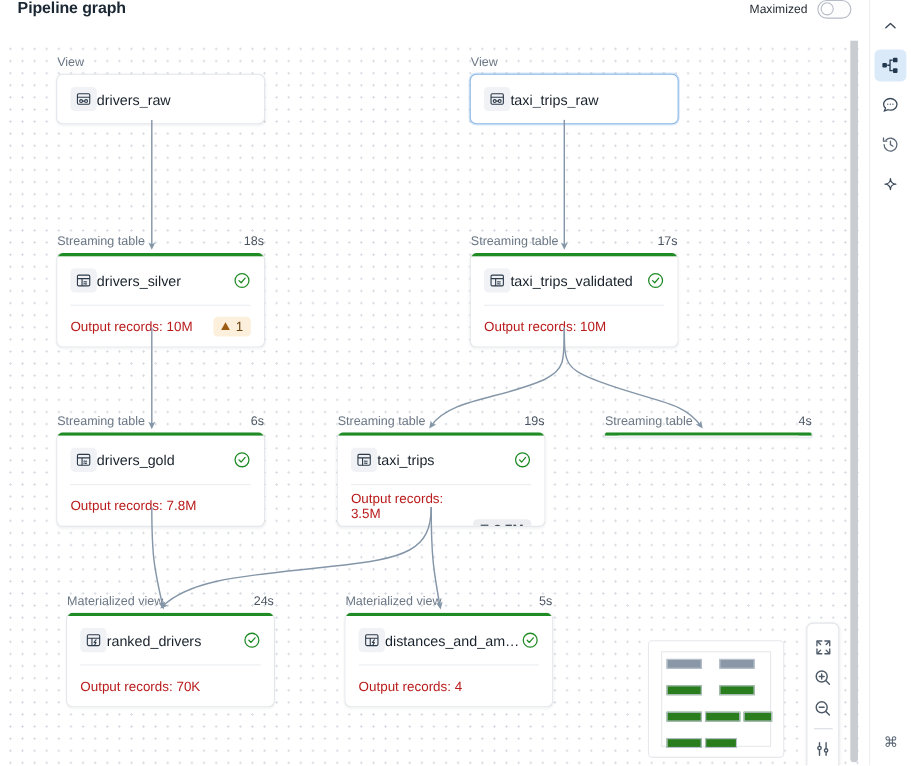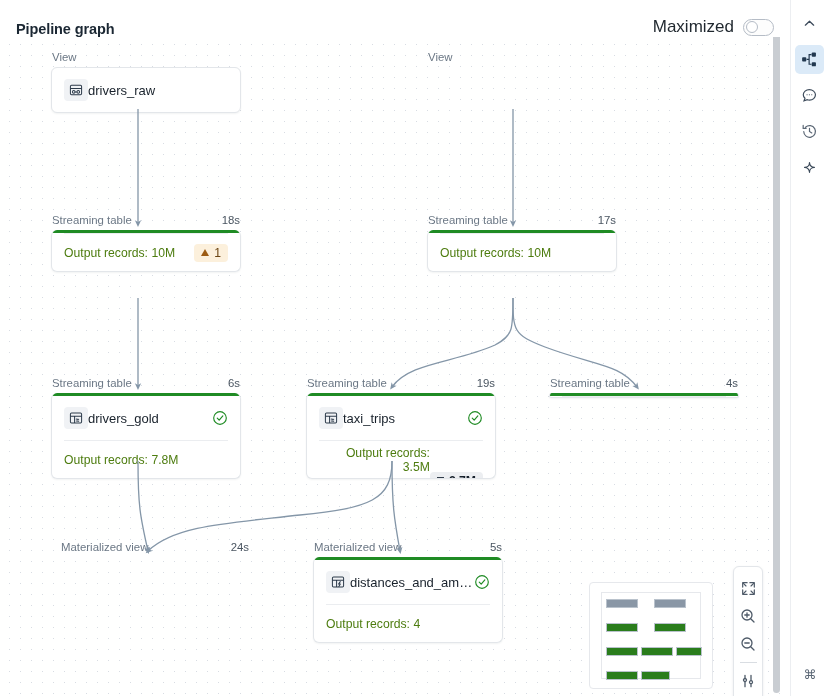--- a/index.html
+++ b/index.html
@@ -18,32 +18,32 @@
     background-color: #ffffff;
     background-image: radial-gradient(#d8dce3 0.9px, transparent 0.9px);
     background-size: 11px 11px;
     background-position: 4px 6px;
     overflow: hidden;
   }
   .canvas-header {
     position: absolute; left: 0; top: 0;
     width: 784px; height: 37px;
     background: #ffffff;
-    display: flex; align-items: flex-end;
+    display: flex; align-items: flex-start;
     padding: 0 10px 0 16px;
     z-index: 30;
   }
   .graph-title {
     font-size: 14.5px; font-weight: bold; color: #1b2733;
     letter-spacing: -0.1px;
   }
   .maximized-wrap {
     margin-left: auto; display: flex; align-items: center; gap: 9px;
   }
-  .maximized-label { font-size: 17px; color: #1f272e; }
+  .maximized-label { font-size: 11px; color: #1f272e; }
   .toggle {
     width: 31px; height: 17px; border-radius: 9px;
     border: 1.2px solid #b5bcc6; background: #fdfdfd;
     position: relative;
   }
   .toggle .knob {
     position: absolute; left: 1.5px; top: 1.3px;
     width: 12px; height: 12px; border-radius: 50%;
     background: #ffffff; border: 1.2px solid #b5bcc6;
   }
@@ -81,21 +81,21 @@
     font-size: 13px; color: #18212b;
     white-space: nowrap; overflow: hidden; text-overflow: ellipsis;
     flex: 1 1 auto;
   }
   .node-check { flex: 0 0 auto; width: 16px; height: 16px; }
   .node-sep { height: 1px; background: #ebedf0; margin: 0 12px; }
   .node-footer {
     display: flex; align-items: center;
     padding: 10px 12px; height: 37px;
   }
-  .records { font-size: 12.2px; color: #4d7c0f; text-align: right; }
+  .records { font-size: 12.2px; color: #b91c1c; }
   .badge {
     margin-left: auto; display: flex; align-items: center; gap: 5px;
     border-radius: 4px; padding: 2px 7px; font-size: 12.2px;
   }
   .badge.warn { background: #fcf0dc; color: #6b4412; }
   .badge.warn .tri {
     width: 0; height: 0;
     border-left: 4.5px solid transparent; border-right: 4.5px solid transparent;
     border-bottom: 7px solid #9c5b12;
   }
@@ -207,45 +207,87 @@
                 </svg>
               </span>
               <span class="node-name">drivers_raw</span>
             </div>
           </div>
         </div>
         <div class="node selected" style="left: 411px; top: 51px; width: 206px;">
           <div class="node-meta">
             <span>View</span>
           </div>
+          <div class="node-card">
+            <div class="node-row">
+              <span class="node-icon">
+                <svg width="14" height="14" viewBox="0 0 16 16" fill="none" stroke="#2c3a4a" stroke-width="1.15">
+                  <rect x="1.6" y="2.6" width="12.8" height="10.8" rx="1.3"></rect>
+                  <path d="M1.6 6.2h12.8"></path>
+                  <circle cx="5.4" cy="10.2" r="1.5"></circle>
+                  <circle cx="10.6" cy="10.2" r="1.5"></circle>
+                  <path d="M6.9 10.2h2.2"></path>
+                </svg>
+              </span>
+              <span class="node-name">taxi_trips_raw</span>
+            </div>
+          </div>
         </div>
         <div class="node" style="left: 35px; top: 214px; width: 206px;">
           <div class="node-meta">
             <span>Streaming table</span>
             <span class="dur">18s</span>
           </div>
           <div class="node-card has-status">
             <div class="status-bar"></div>
+            <div class="node-row">
+              <span class="node-icon">
+                <svg width="14" height="14" viewBox="0 0 16 16" fill="none" stroke="#2c3a4a" stroke-width="1.15">
+                  <rect x="1.6" y="2.4" width="12.8" height="11.2" rx="1.3"></rect>
+                  <path d="M1.6 6h12.8M6.4 6v7.6"></path>
+                  <path d="M8.3 9.4c0.9-0.7 1.9 0.7 2.8 0M8.3 11.5c0.9-0.7 1.9 0.7 2.8 0" stroke-linecap="round"></path>
+                </svg>
+              </span>
+              <span class="node-name">drivers_silver</span>
+              <span class="node-check"><svg width="16" height="16" viewBox="0 0 18 18" fill="none" stroke="#1f8b24" stroke-width="1.3">
+                  <circle cx="9" cy="9" r="7.1"></circle>
+                  <path d="M5.9 9.1 8.1 11.3 12.2 6.6" stroke-linecap="round" stroke-linejoin="round"></path>
+                </svg></span>
+            </div>
             <div class="node-sep"></div>
             <div class="node-footer">
               <span class="records">Output records: 10M</span>
               <span class="badge warn">
                 <span class="tri"></span>
                 <span>1</span>
               </span>
             </div>
           </div>
         </div>
         <div class="node" style="left: 411px; top: 214px; width: 206px;">
           <div class="node-meta">
             <span>Streaming table</span>
             <span class="dur">17s</span>
           </div>
           <div class="node-card has-status">
             <div class="status-bar"></div>
+            <div class="node-row">
+              <span class="node-icon">
+                <svg width="14" height="14" viewBox="0 0 16 16" fill="none" stroke="#2c3a4a" stroke-width="1.15">
+                  <rect x="1.6" y="2.4" width="12.8" height="11.2" rx="1.3"></rect>
+                  <path d="M1.6 6h12.8M6.4 6v7.6"></path>
+                  <path d="M8.3 9.4c0.9-0.7 1.9 0.7 2.8 0M8.3 11.5c0.9-0.7 1.9 0.7 2.8 0" stroke-linecap="round"></path>
+                </svg>
+              </span>
+              <span class="node-name">taxi_trips_validated</span>
+              <span class="node-check"><svg width="16" height="16" viewBox="0 0 18 18" fill="none" stroke="#1f8b24" stroke-width="1.3">
+                  <circle cx="9" cy="9" r="7.1"></circle>
+                  <path d="M5.9 9.1 8.1 11.3 12.2 6.6" stroke-linecap="round" stroke-linejoin="round"></path>
+                </svg></span>
+            </div>
             <div class="node-sep"></div>
             <div class="node-footer">
               <span class="records">Output records: 10M</span>
             </div>
           </div>
         </div>
         <div class="node" style="left: 35px; top: 377px; width: 206px;">
           <div class="node-meta">
             <span>Streaming table</span>
             <span class="dur">6s</span>
@@ -310,20 +352,41 @@
           </div>
           <div class="node-card has-status">
             <div class="status-bar"></div>
             <div class="node-sep"></div>
           </div>
         </div>
         <div class="node" style="left: 44px; top: 541px; width: 206px;">
           <div class="node-meta">
             <span>Materialized view</span>
             <span class="dur">24s</span>
+          </div>
+          <div class="node-card has-status">
+            <div class="status-bar"></div>
+            <div class="node-row">
+              <span class="node-icon">
+                <svg width="14" height="14" viewBox="0 0 16 16" fill="none" stroke="#2c3a4a" stroke-width="1.15">
+                  <rect x="1.6" y="2.4" width="12.8" height="11.2" rx="1.3"></rect>
+                  <path d="M1.6 6h12.8M6.4 6v7.6"></path>
+                  <path d="M10.6 7.6 8.6 10.4h2.1L9 13.2" stroke-linecap="round" stroke-linejoin="round"></path>
+                </svg>
+              </span>
+              <span class="node-name">ranked_drivers</span>
+              <span class="node-check"><svg width="16" height="16" viewBox="0 0 18 18" fill="none" stroke="#1f8b24" stroke-width="1.3">
+                  <circle cx="9" cy="9" r="7.1"></circle>
+                  <path d="M5.9 9.1 8.1 11.3 12.2 6.6" stroke-linecap="round" stroke-linejoin="round"></path>
+                </svg></span>
+            </div>
+            <div class="node-sep"></div>
+            <div class="node-footer">
+              <span class="records">Output records: 70K</span>
+            </div>
           </div>
         </div>
         <div class="node" style="left: 297px; top: 541px; width: 206px;">
           <div class="node-meta">
             <span>Materialized view</span>
             <span class="dur">5s</span>
           </div>
           <div class="node-card has-status">
             <div class="status-bar"></div>
             <div class="node-row">

